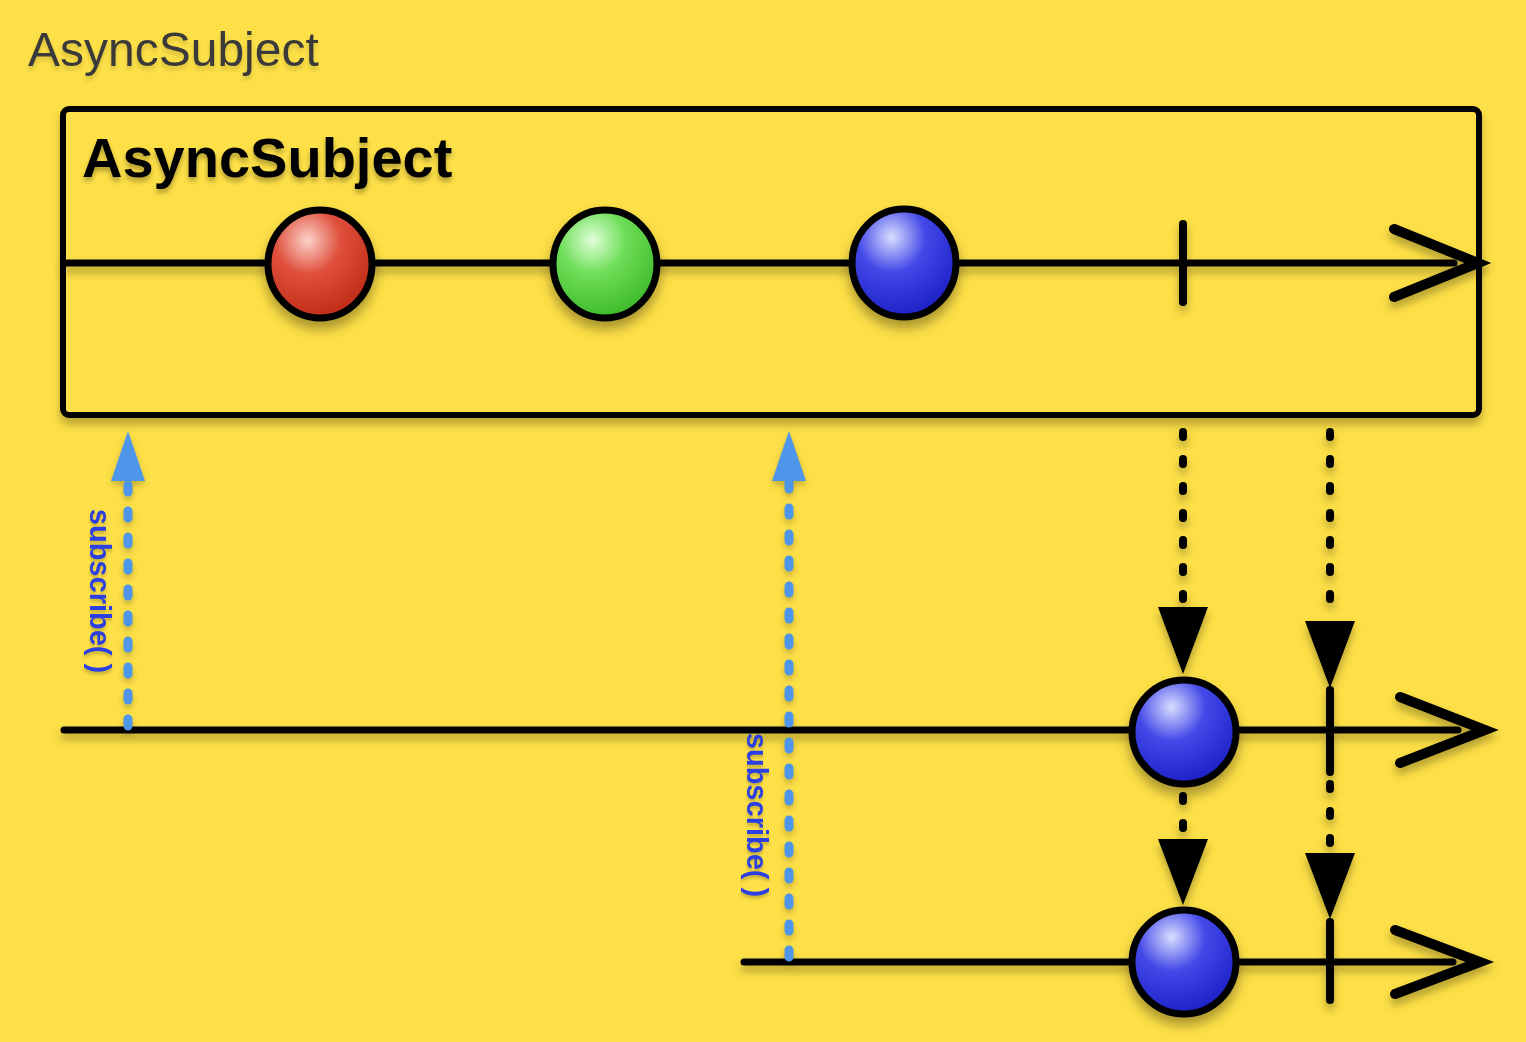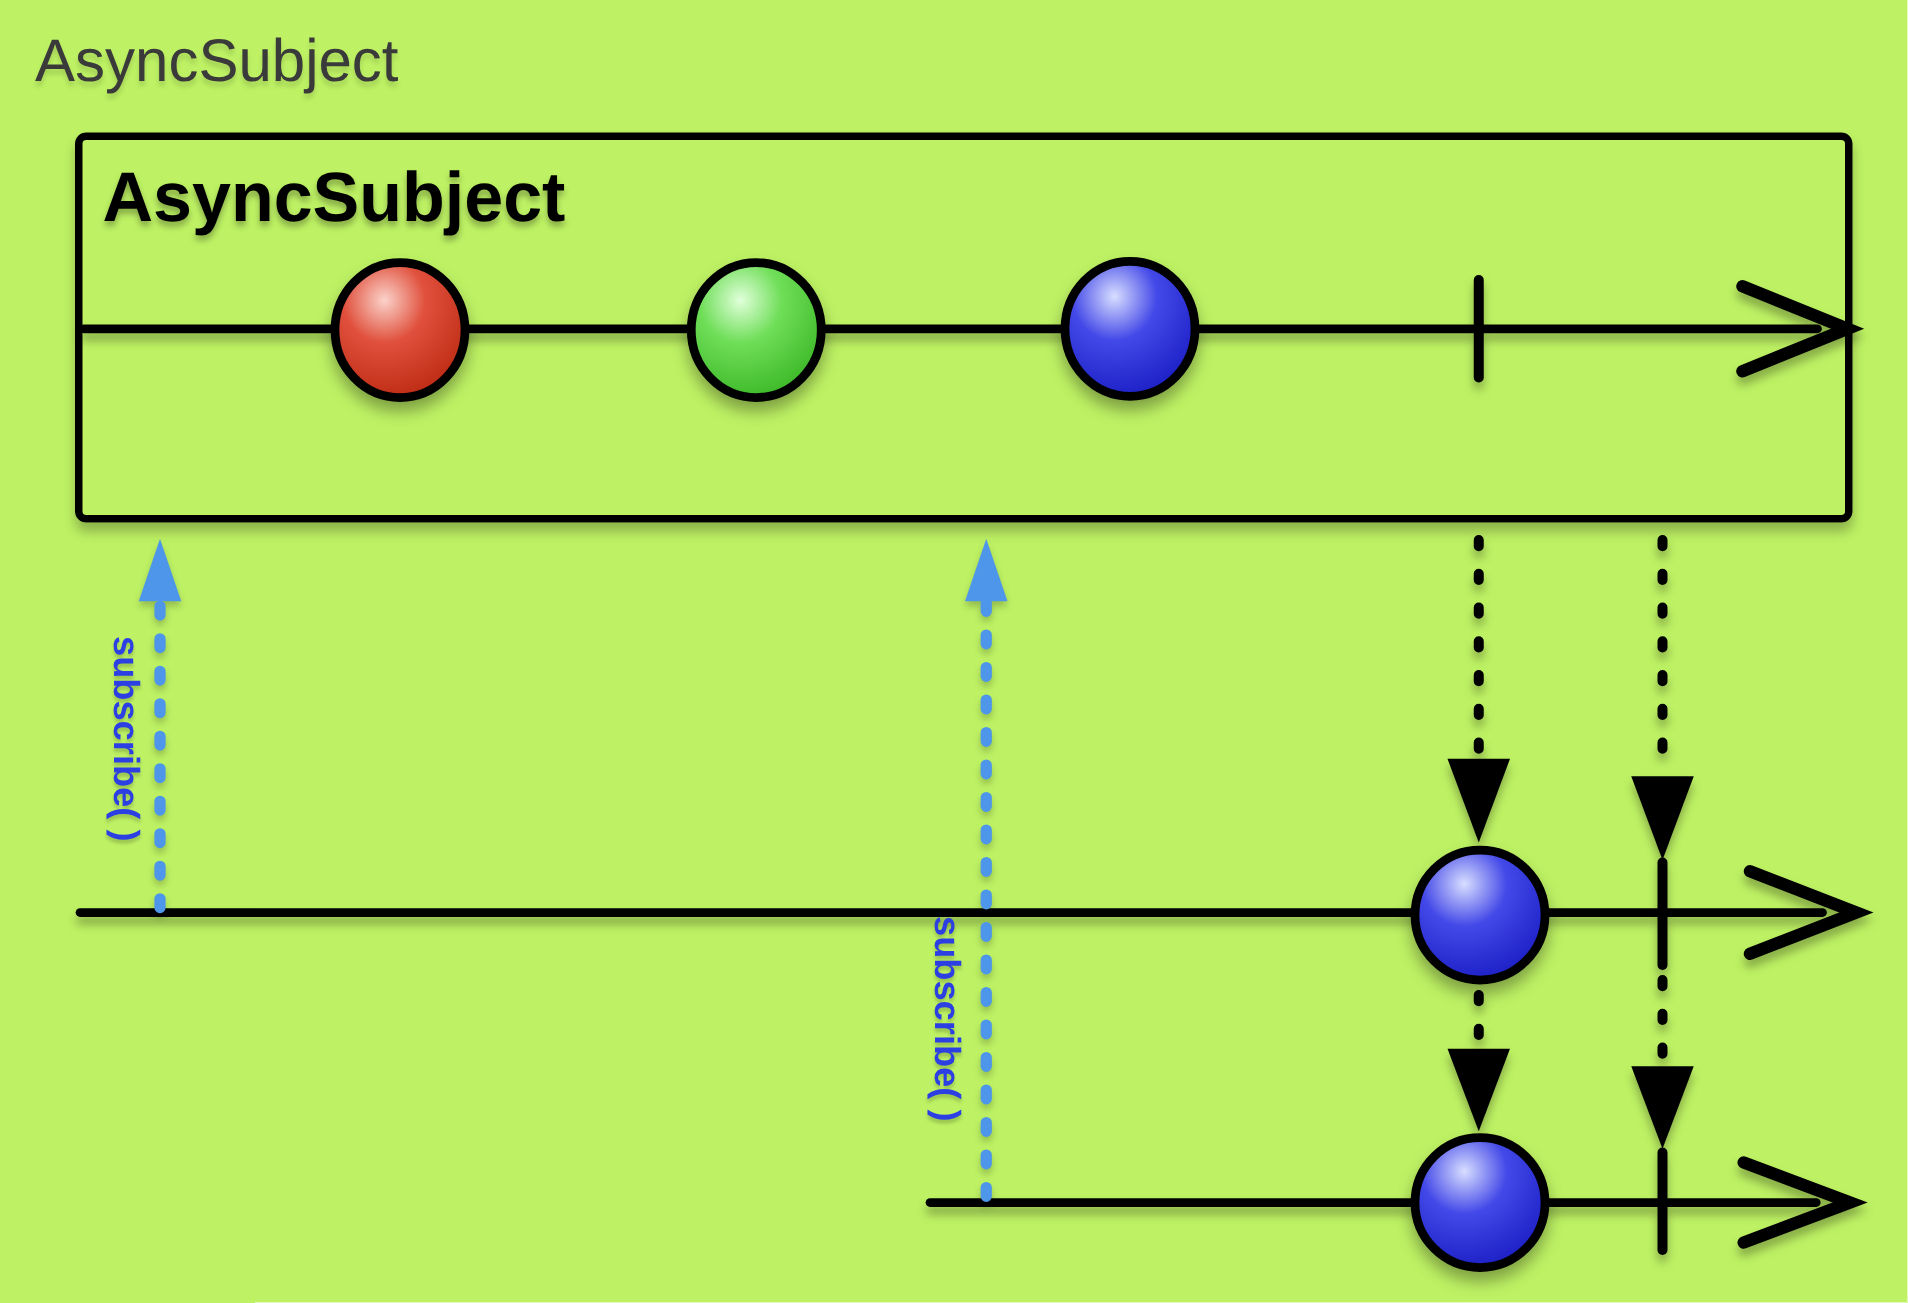--- a/index.html
+++ b/index.html
@@ -1,19 +1,19 @@
 <!DOCTYPE html>
 <html><head>
 <meta charset="utf-8">
 <style>
   html,body{margin:0;padding:0;background:#ffffff;}
   .canvas{
     position:relative;
     width:1526px;height:1042px;
-    background:#bef264;
+    background:#fde047;
     overflow:hidden;
     font-family:"Liberation Sans","DejaVu Sans",sans-serif;
   }
   .page-title{
     position:absolute;left:28px;top:26px;
     font-size:48px;line-height:48px;font-weight:400;
     color:#3a3a3a;
     text-shadow:0 4px 4px rgba(0,0,0,0.15);
     white-space:nowrap;
   }

